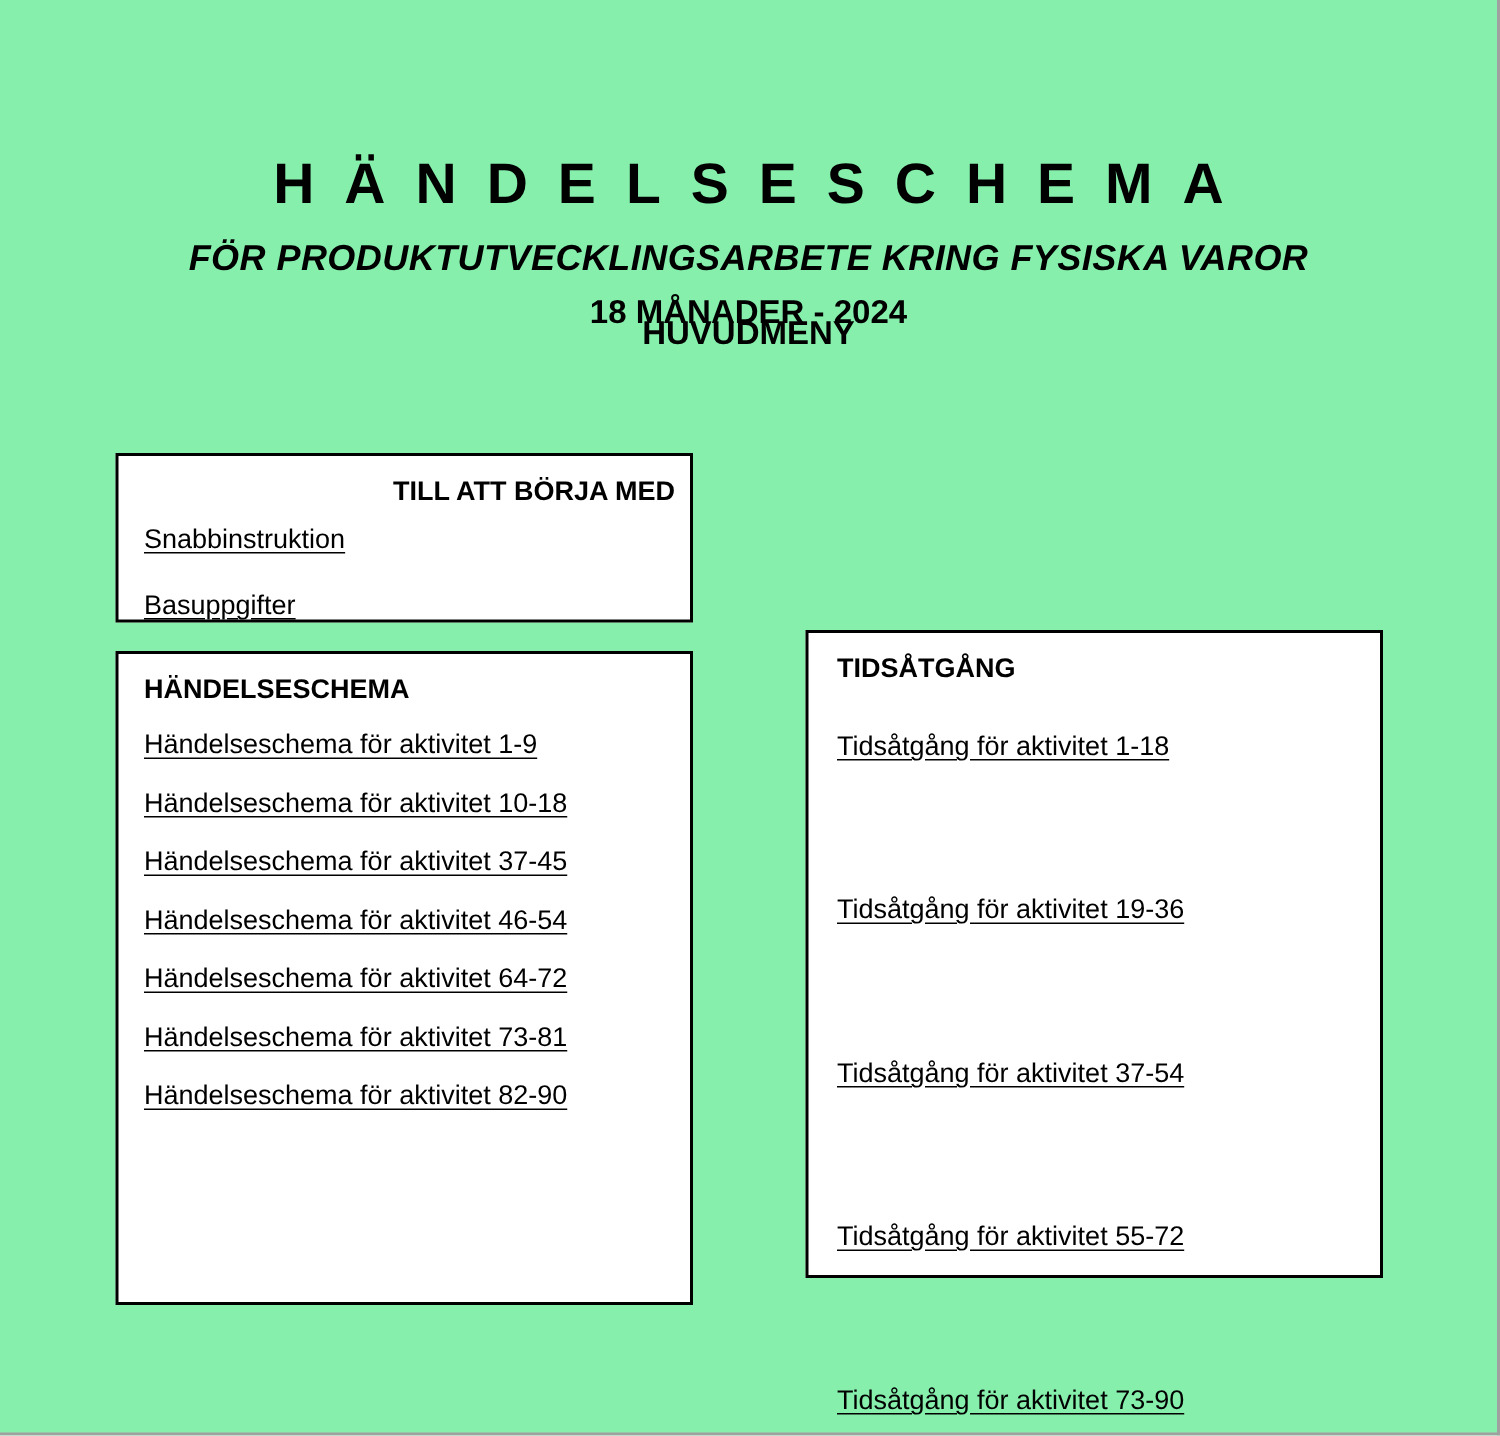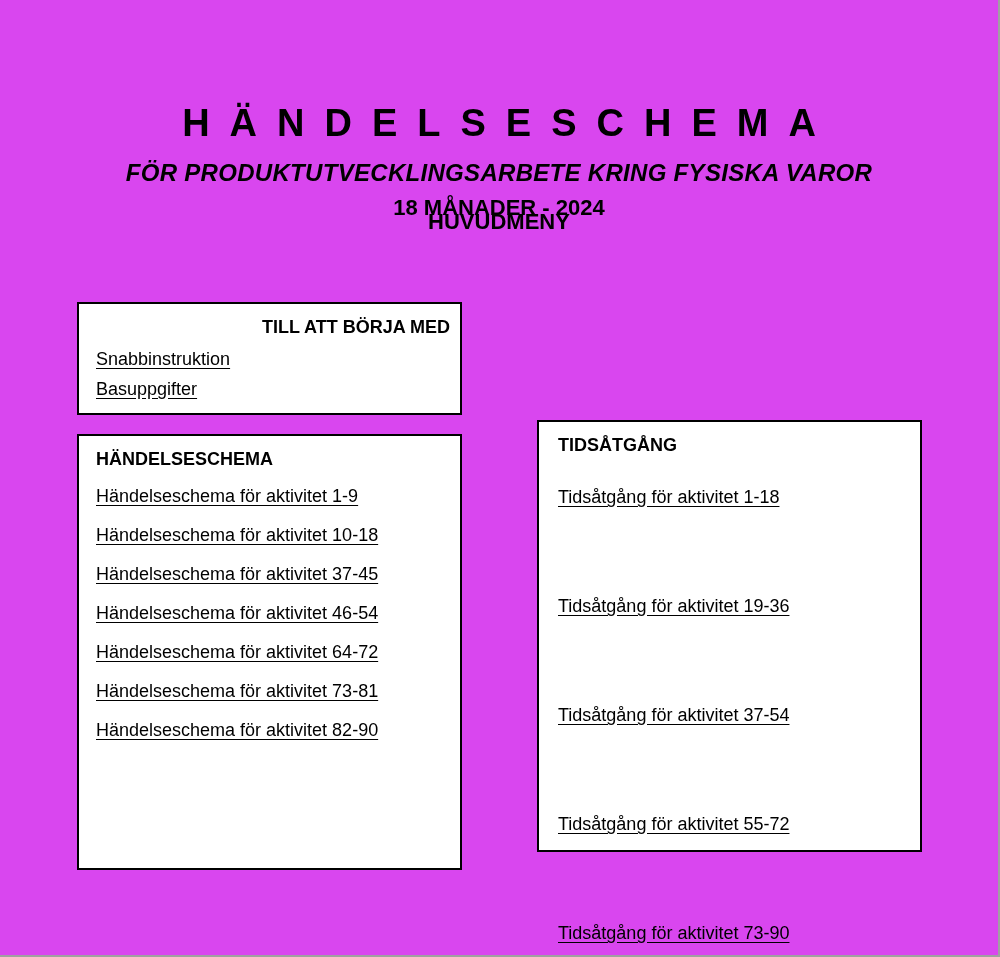--- a/index.html
+++ b/index.html
@@ -5,21 +5,21 @@
   html, body {
     margin: 0;
     padding: 0;
     background: #ffffff;
   }
   .page {
     position: relative;
     width: 1000px;
     height: 957px;
     box-sizing: border-box;
-    background: #d946ef;
+    background: #86efac;
     border-right: 2px solid #a0a0a0;
     border-bottom: 2px solid #a0a0a0;
     overflow: hidden;
     font-family: "Liberation Sans", sans-serif;
     color: #000000;
   }
 
   
   .hdr-line {
     position: absolute;
@@ -75,21 +75,21 @@
     display: block;
     width: max-content;
     font-size: 18px;
     color: #000000;
     text-decoration: underline;
     text-underline-offset: 3px;
     white-space: nowrap;
     cursor: pointer;
   }
   .box-start .links    { margin-top: 11px; }
-  .box-start .link     { line-height: 20px; margin-bottom: 10px; }
+  .box-start .link     { line-height: 20px; margin-bottom: 24px; }
   .box-schedule .links { margin-top: 7px; }
   .box-schedule .link  { line-height: 39px; }
   .box-time .links     { margin-top: 31px; }
   .box-time .link      { line-height: 20px; margin-bottom: 89px; }
 </style>
 </head>
 <body>
 
 <div class="page">
 

